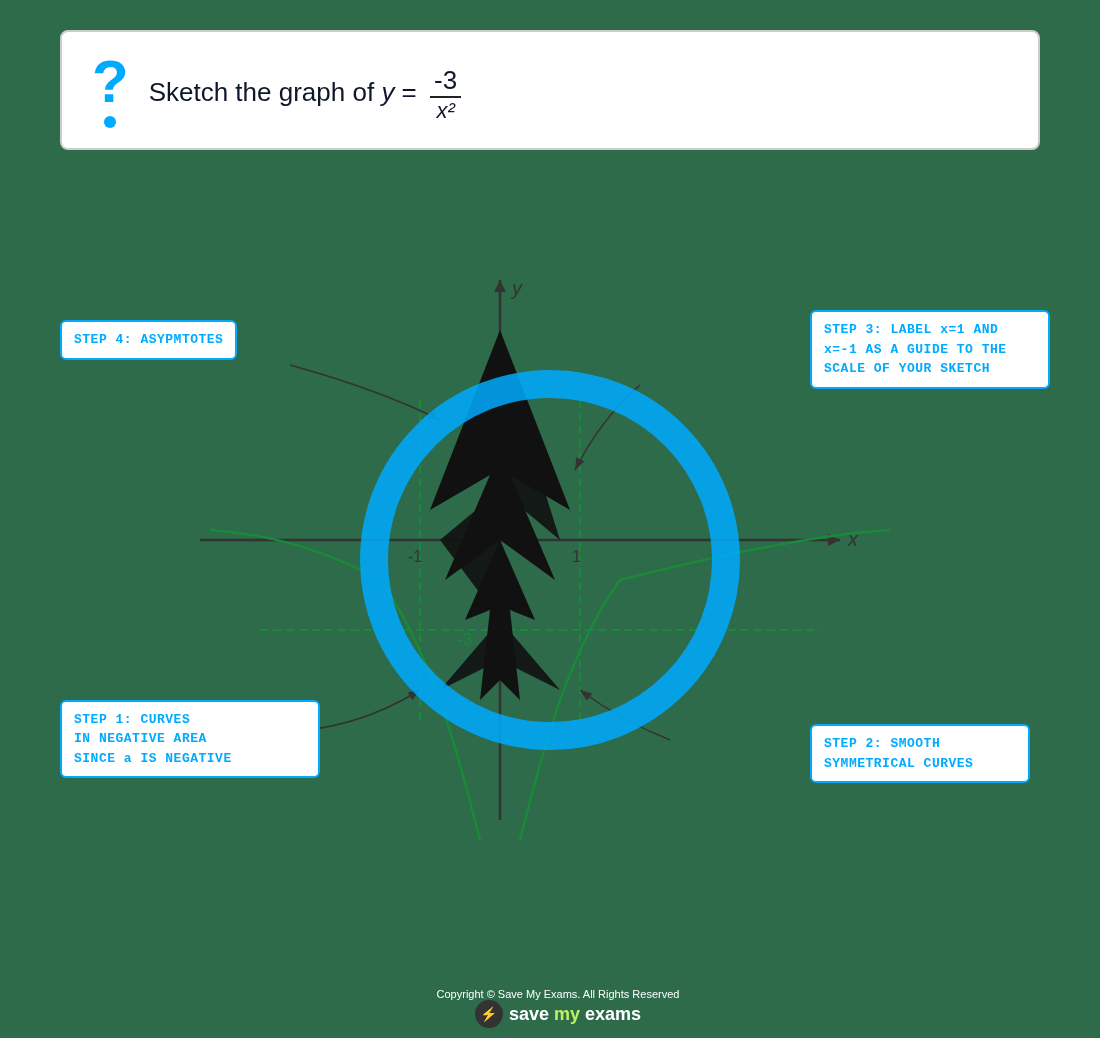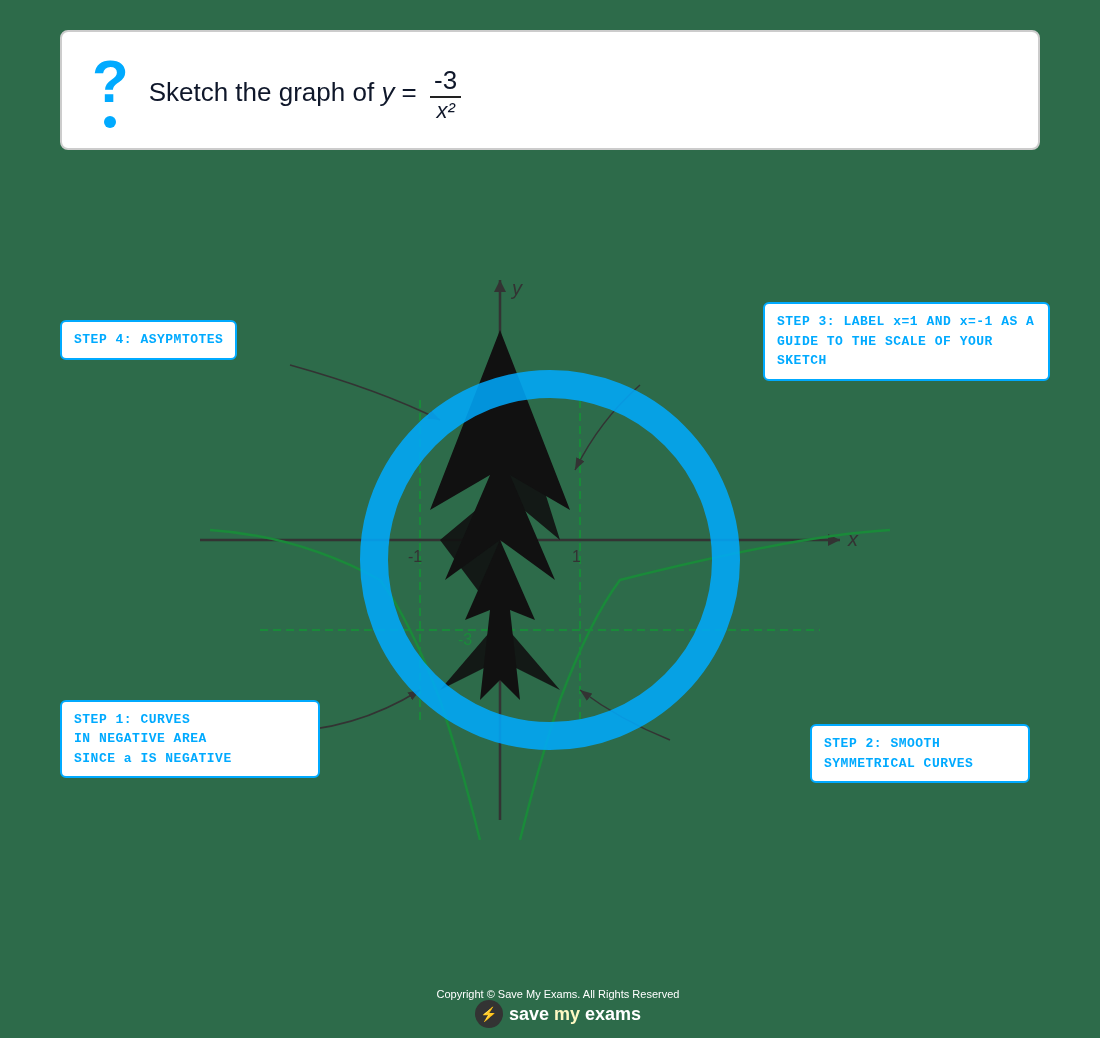--- a/index.html
+++ b/index.html
@@ -105,23 +105,23 @@
       letter-spacing: 0.5px;
       line-height: 1.5;
     }
 
     #step4-box {
       top: 120px;
       left: 60px;
     }
 
     #step3-box {
-      top: 102px;
+      top: 110px;
       right: 50px;
-      width: 287px;
+      width: 240px;
     }
 
     #step1-box {
       bottom: 180px;
       left: 60px;
       width: 260px;
     }
 
     #step2-box {
       bottom: 175px;
@@ -157,21 +157,21 @@
       border-radius: 50%;
       display: flex;
       align-items: center;
       justify-content: center;
       color: #00aaff;
       font-size: 14px;
       font-weight: bold;
     }
 
     .brand-my {
-      color: #fef9c3;
+      color: #bef264;
     }
 
     .brand-exams {
       color: white;
     }
   </style>
 </head>
 <body>
 
 <div id="question-box">

